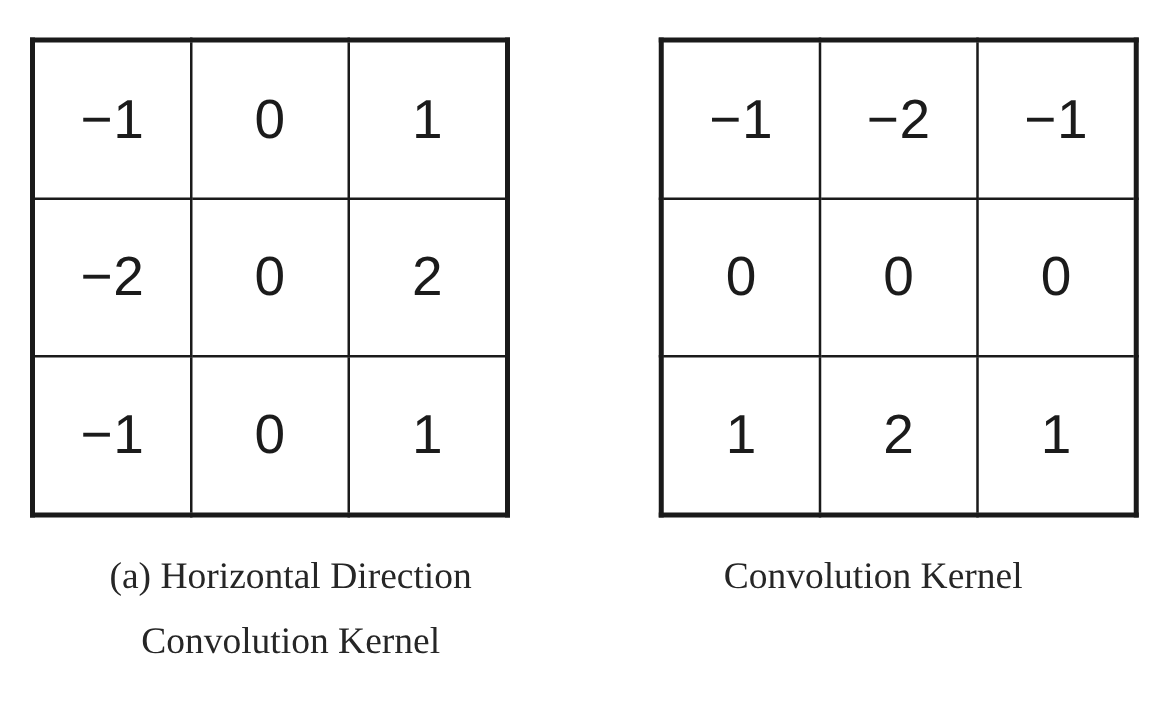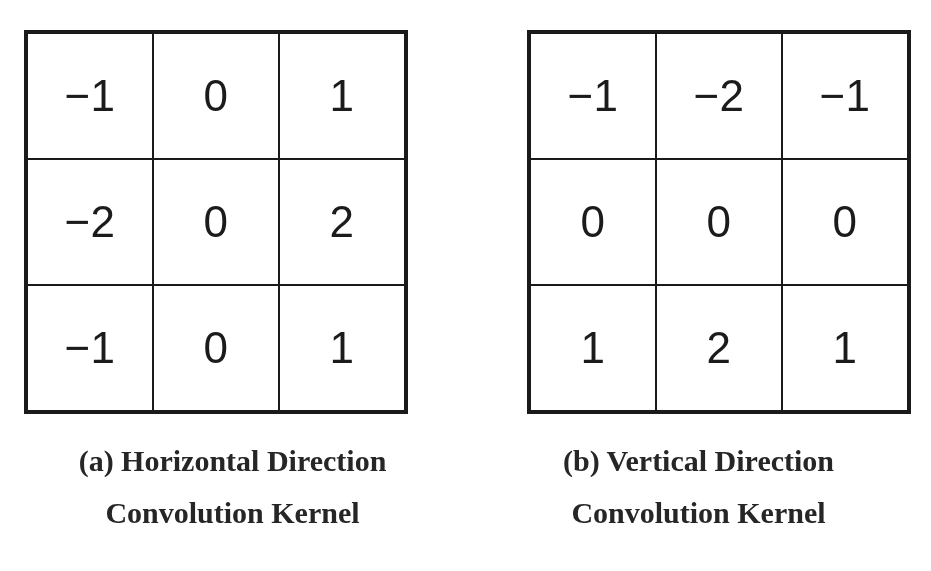--- a/index.html
+++ b/index.html
@@ -64,21 +64,21 @@
 
   
   .caption {
     position: absolute;
     left: 0;
     width: 465px;
     top: 446px;
     text-align: center;
     font-family: "Liberation Serif", serif;
     font-size: 30px;
-    font-weight: 700;
+    font-weight: 400;
     color: #262626;
   }
   .caption-line {
     display: block;
     line-height: 1.0;
   }
   .caption-line-1 { margin-bottom: 22px; }
 
   .panel-a .caption { padding-right: 52px; }
   .panel-b .caption { padding-right: 22px; }
@@ -133,19 +133,18 @@
         </tr>
         <tr>
           <td>1</td>
           <td>2</td>
           <td>1</td>
         </tr>
       </tbody>
     </table>
 
     <div class="caption">
-      <span class="caption-line caption-line-1">(b) Vertical Direction</span>
       <span class="caption-line caption-line-2">Convolution Kernel</span>
     </div>
 
   </div>
 
 </div>
 
 </body></html>

